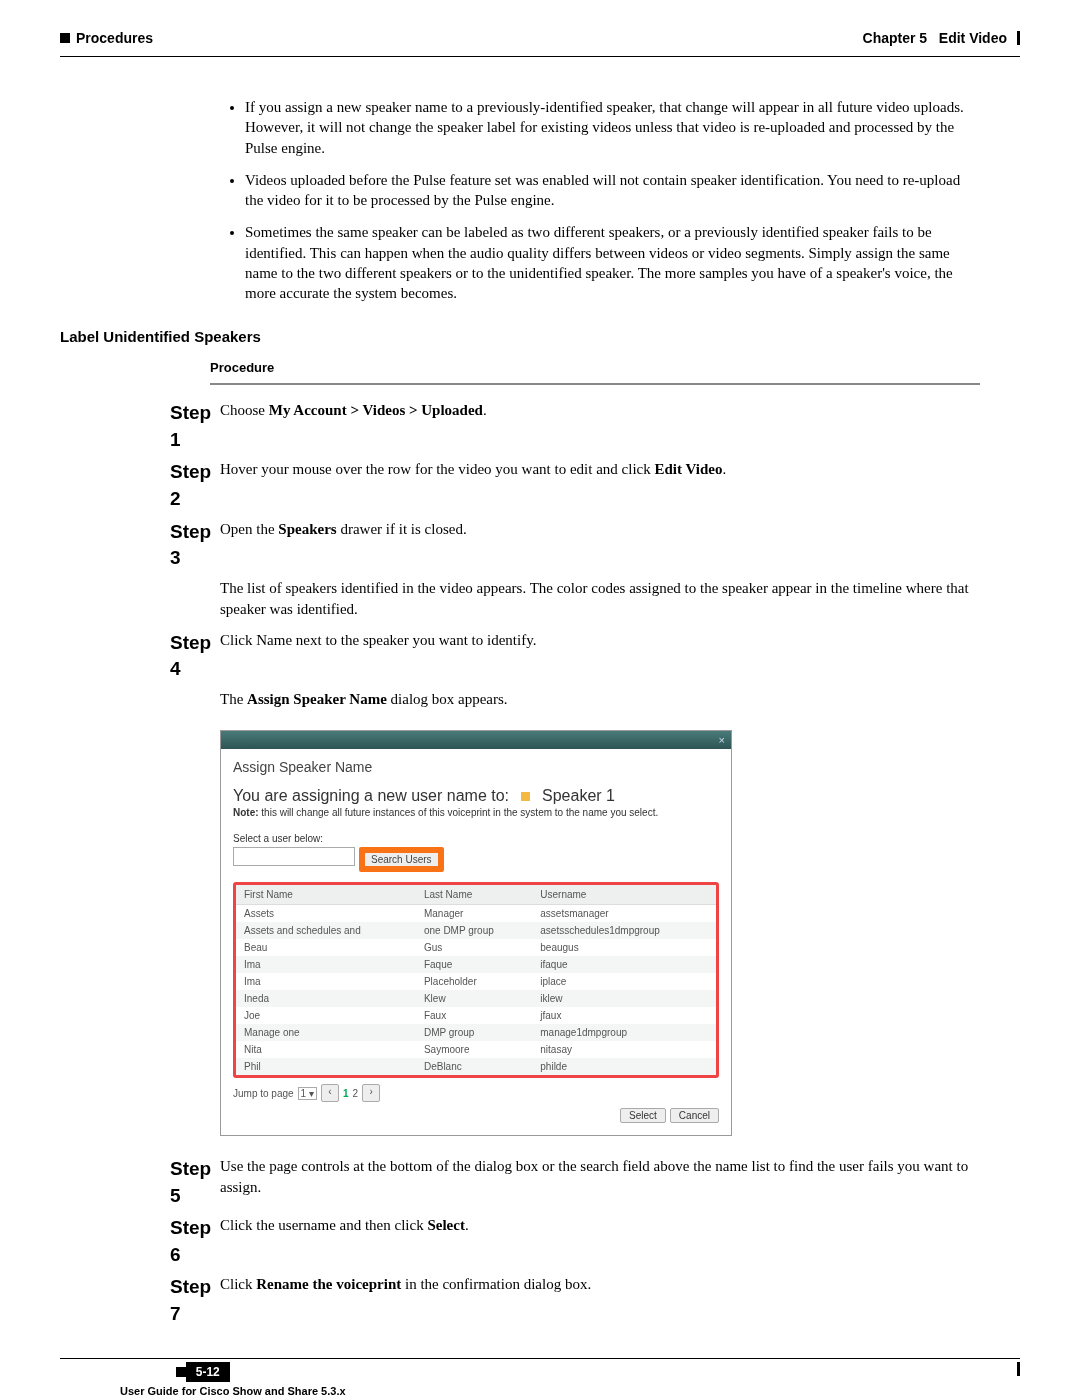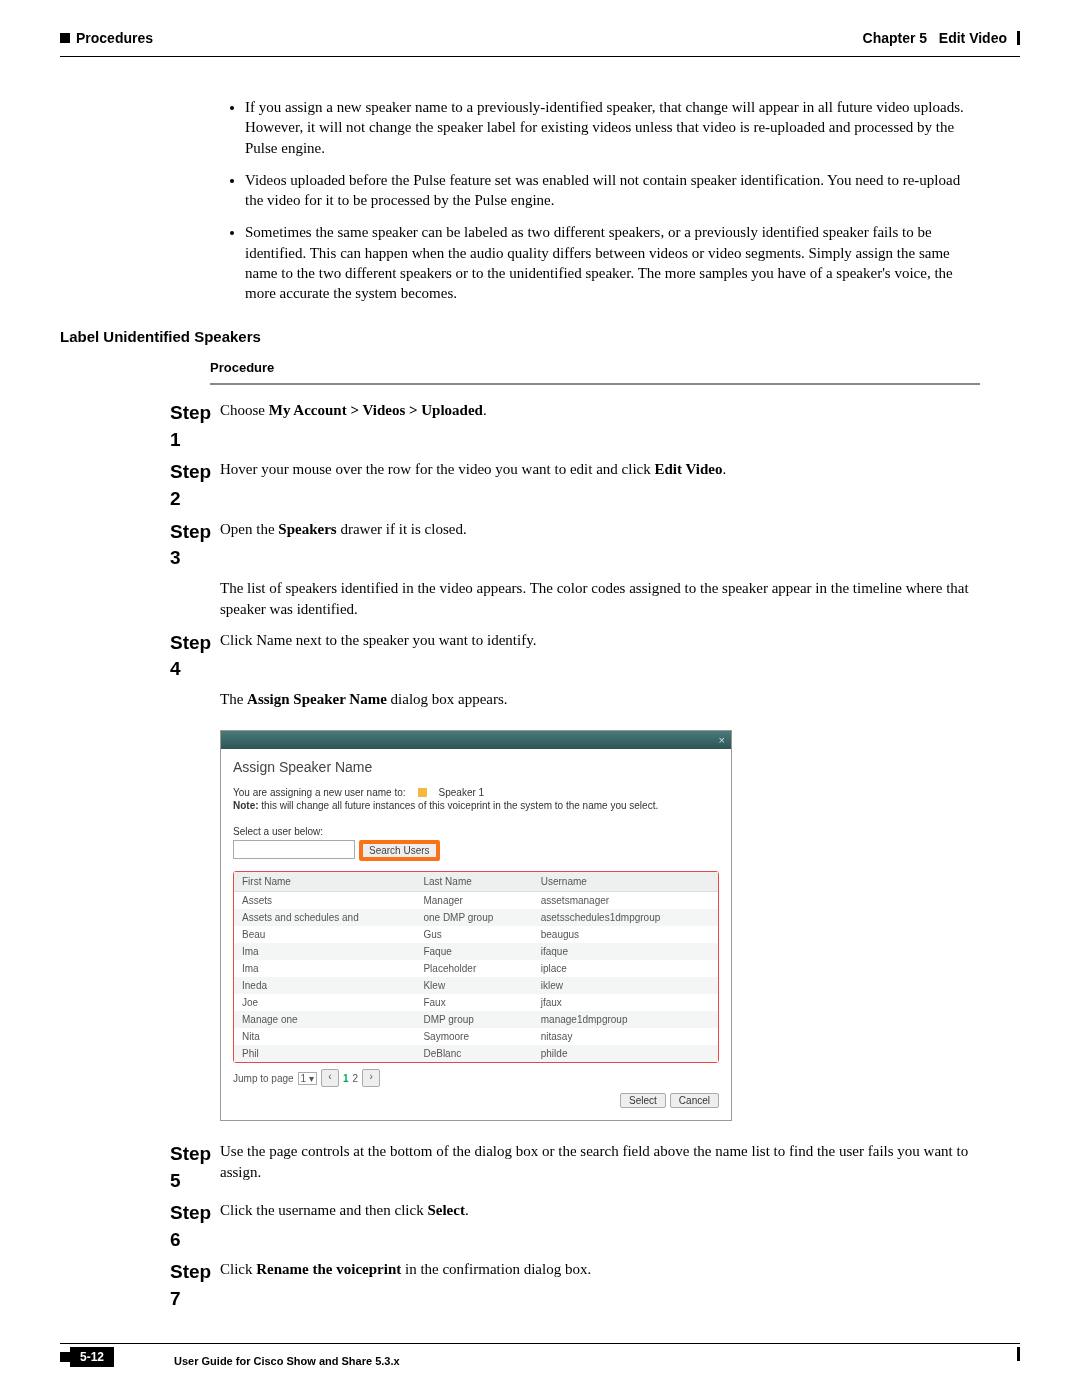--- a/index.html
+++ b/index.html
@@ -77,31 +77,31 @@
     background: linear-gradient(#4a7a7a, #2d5454);
     height: 18px;
     display: flex;
     justify-content: flex-end;
     align-items: center;
     padding-right: 6px;
     color: #cde;
   }
   .dialog-body { padding: 10px 12px 12px 12px; background: #fff; }
   .dialog-title { font-size: 14px; color: #444; margin-bottom: 12px; }
-  .assign-line { font-size: 10px; margin-bottom: 2px; display:flex; align-items:center; gap:12px;text-align:right;}
+  .assign-line { font-size: 16px; margin-bottom: 2px; display:flex; align-items:center; gap:12px;text-align:right;}
   .assign-line .swatch { width:9px;height:9px;background:#f5b942;display:inline-block;}
   .note-line { font-size: 10px; margin-bottom: 15px; }
   .select-label { font-size: 10px; margin-bottom: 3px; }
   .search-row { display: flex; gap:4px; margin-bottom: 10px; }
   .search-input { border:1px solid #aaa; height:17px; width:120px; background:#fff;}
   .search-btn {
-    border:4px solid #f97316; background:#eee; font-size:10px;
+    border:6px solid #f97316; background:#eee; font-size:10px;
     padding:1px 6px; border-radius:2px; color:#444;
   }
-  .user-table { border:1px solid #ef4444; border-radius:3px; width:100%; border-collapse: separate; border-spacing:0; font-size:10px; color:#555;}
+  .user-table { border:3px solid #ef4444; border-radius:3px; width:100%; border-collapse: separate; border-spacing:0; font-size:10px; color:#555;}
   .user-table th { background:#eef0f0; text-align:left; font-weight:normal; padding:4px 8px; border-bottom:1px solid #ddd;}
   .user-table td { padding:3px 8px; }
   .user-table tr:nth-child(even) td { background:#f4f5f5; }
   .pager-row { display:flex; align-items:center; gap:4px; font-size:10px; margin-top:6px; color:#555;}
   .pager-select { border:1px solid #aaa; padding:0 2px; background:#fff; font-size:10px;}
   .pager-btn { border:1px solid #aaa; background:#eee; width:16px; height:16px; text-align:center; line-height:14px; border-radius:2px;}
   .pager-cur { color:#0a5; font-weight:bold; }
   .footer-btns { display:flex; justify-content:flex-end; gap:4px; margin-top:6px;}
   .dlg-btn { border:1px solid #aaa; background:#eee; font-size:10px; padding:1px 8px; border-radius:2px;}
   .page-footer {
@@ -294,21 +294,21 @@
   </div>
   <div class="step-row">
     <div class="step-label">Step 7</div>
     <div class="step-text">
       <span>Click </span><span class="bold">Rename the voiceprint</span><span> in the confirmation dialog box.</span>
     </div>
   </div>
 </div>
 
 <div class="page-footer">
-  <div style="display:flex;align-items:flex-end;">
+  <div style="display:flex;align-items:center;flex-direction:column;">
     <div class="page-num-box">
       <div class="corner-sq"></div>
       <div class="page-num">5-12</div>
     </div>
     <div class="footer-title">User Guide for Cisco Show and Share 5.3.x</div>
   </div>
   <div class="footer-right-bar"></div>
 </div>
 
 </body></html>

